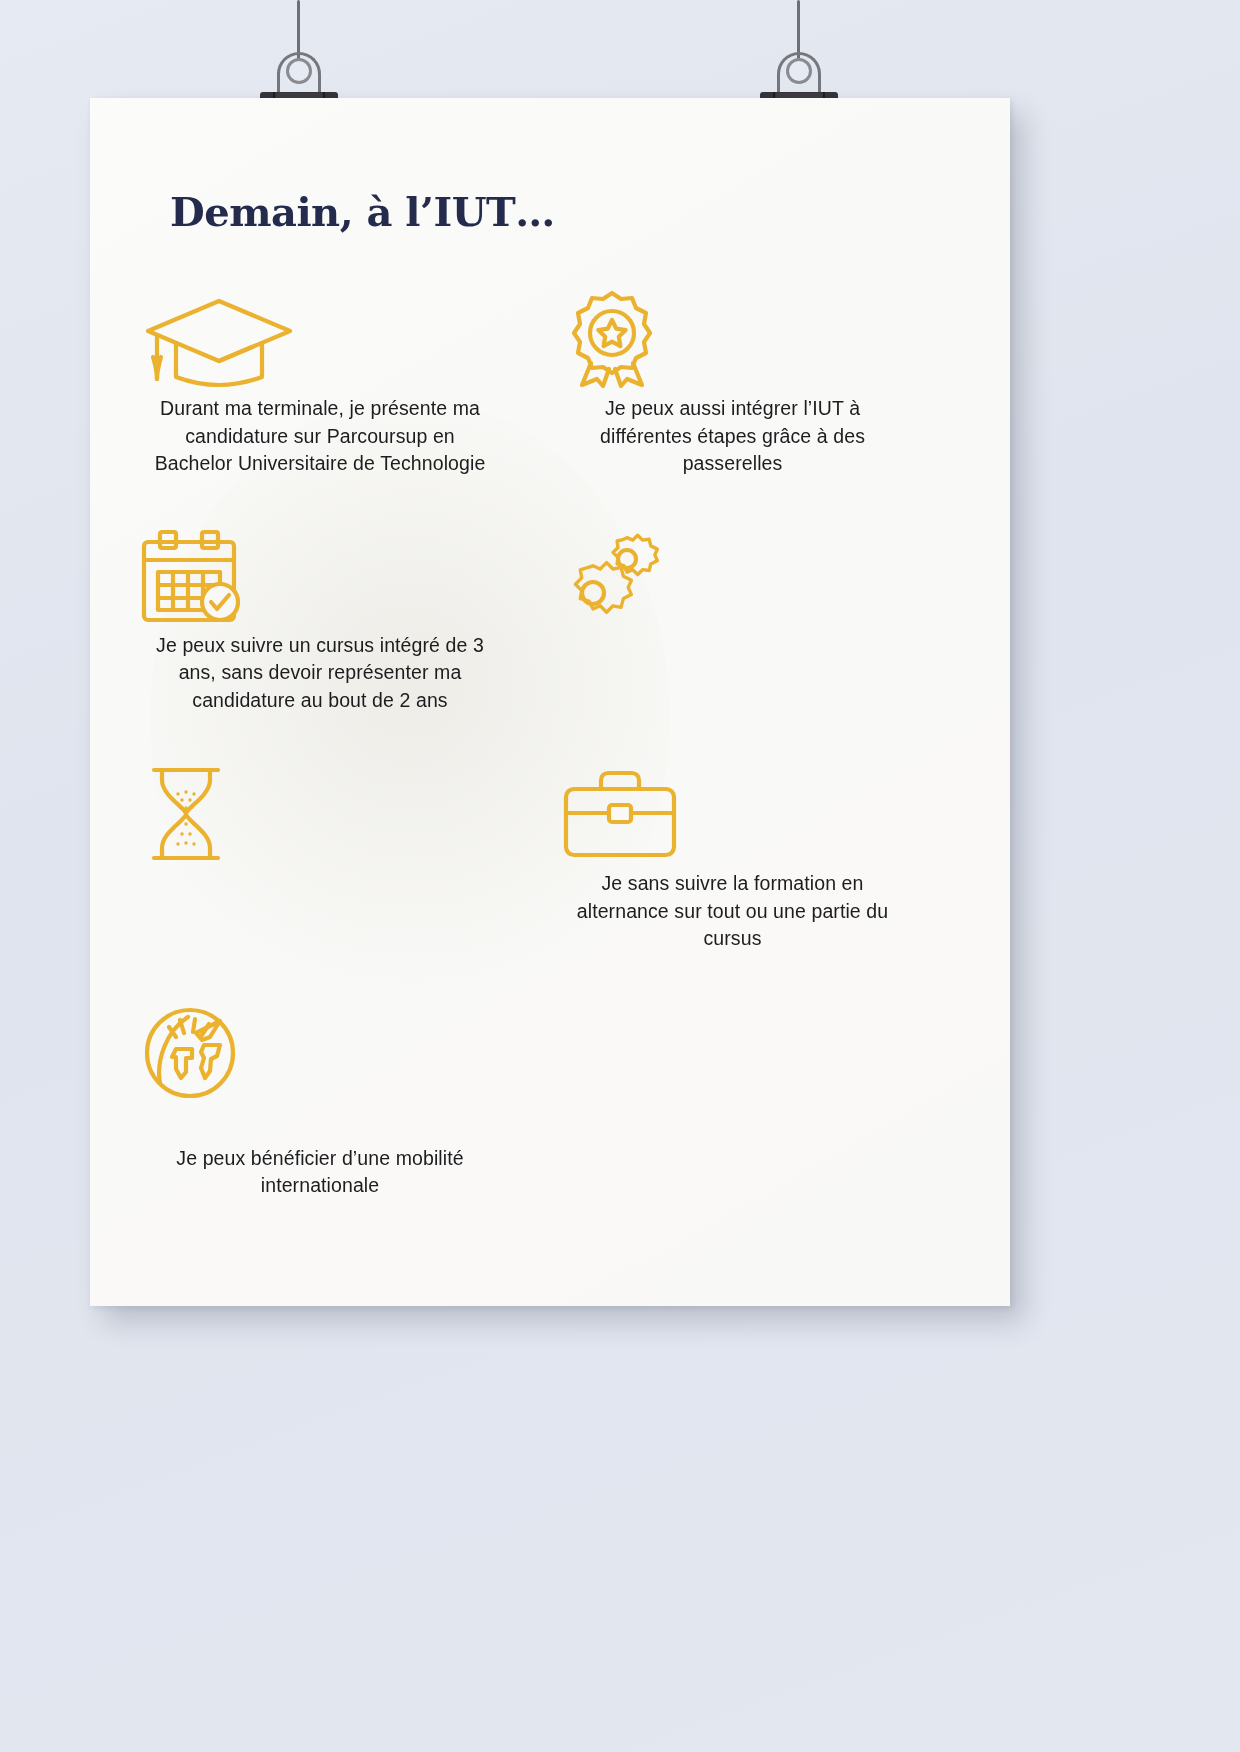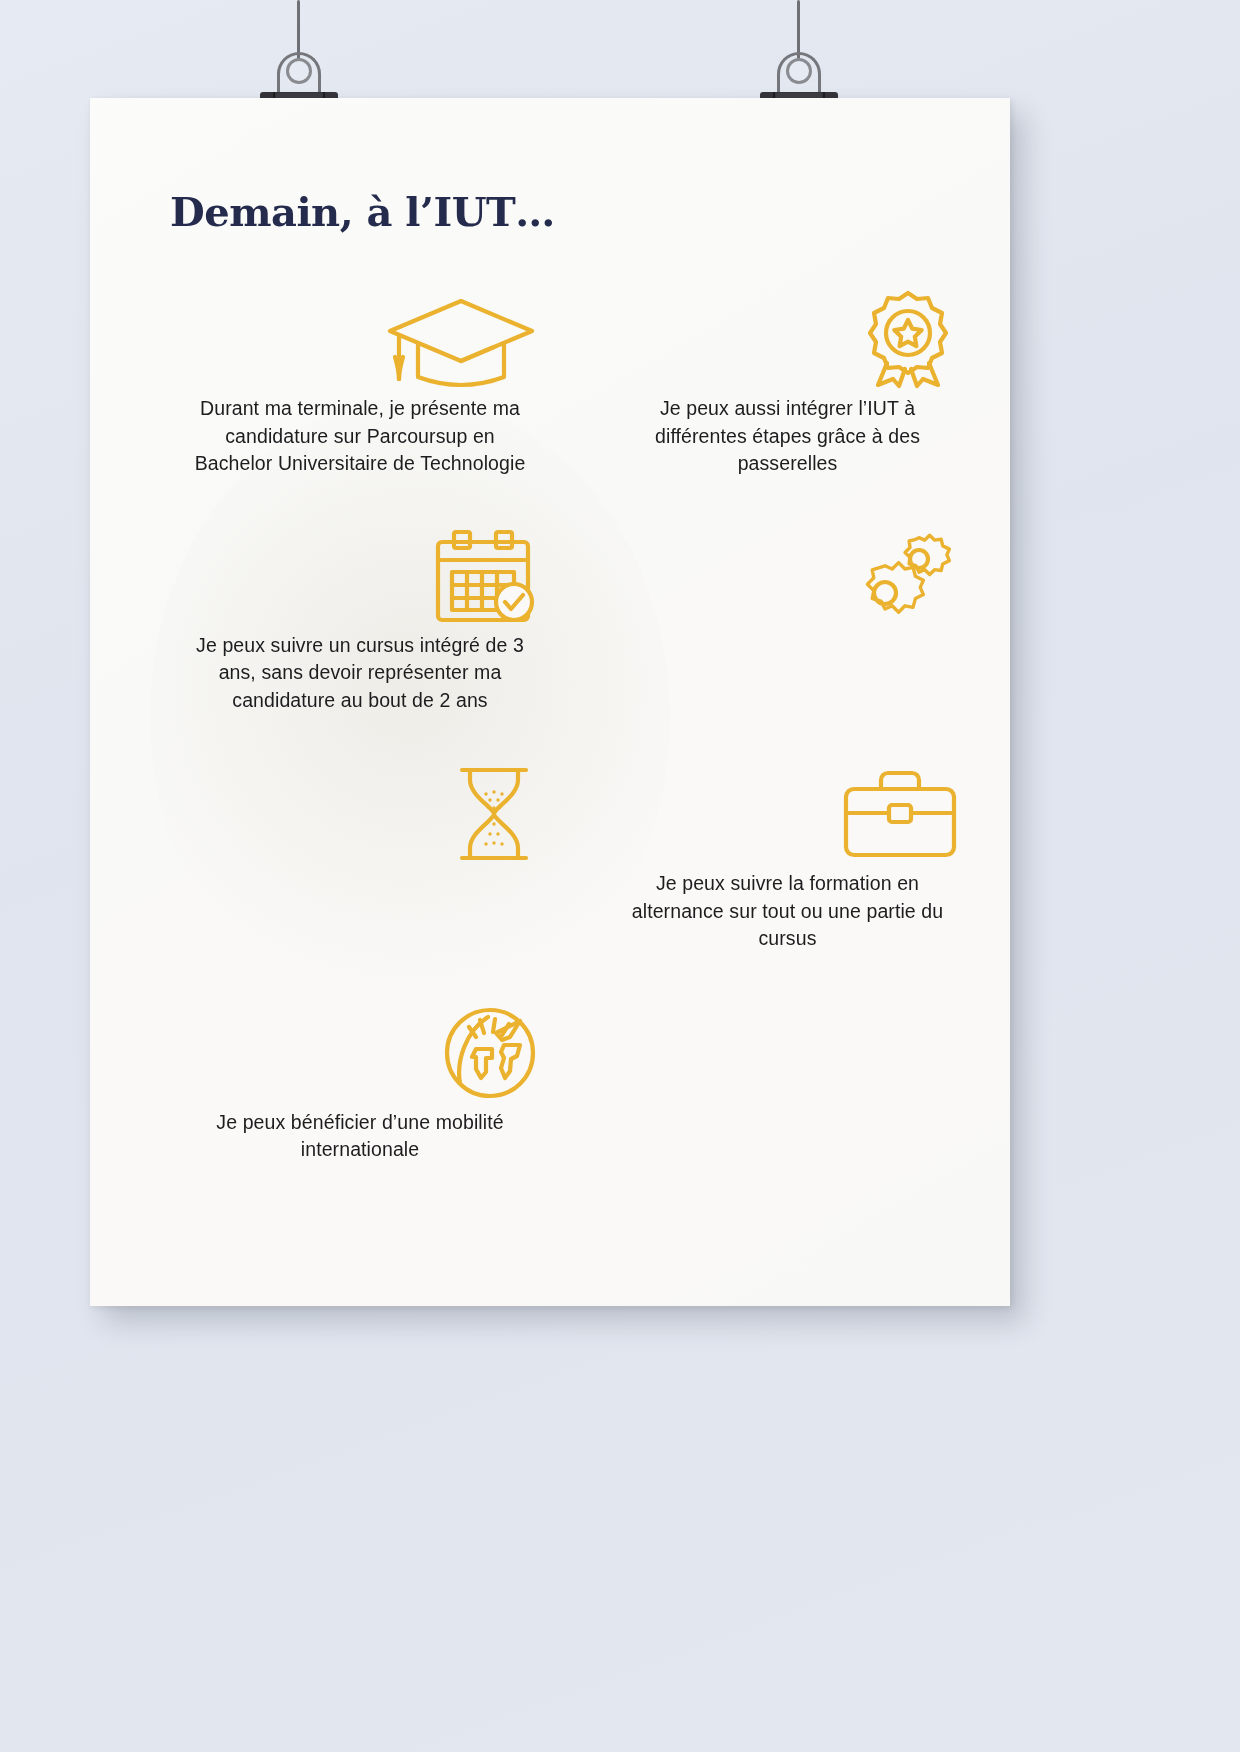--- a/index.html
+++ b/index.html
@@ -136,21 +136,21 @@
     top: 185px;
     width: 820px;
     display: grid;
     grid-template-columns: 400px 400px;
     column-gap: 20px;
   }
 
   .cell {
     display: flex;
     flex-direction: column;
-    align-items: flex-end;
+    align-items: flex-start;
   }
 
   .icon-wrap {
     height: 112px;
     display: flex;
     align-items: center;
     justify-content: center;
   }
   .icon-wrap svg { display: block; }
 
@@ -162,21 +162,21 @@
     text-align: center;
     letter-spacing: 0.1px;
     max-width: 360px;
     padding: 0 10px;
   }
 
   
   .r0 { margin-top: 0; }
   .r1 { margin-top: 42px; }
   .r2 { margin-top: 44px; }
-  .r3 { margin-top: 44px; }
+  .r3 { margin-top: 44px; gap: 36px; }
 
   
   .cell.right .caption { max-width: 345px; }
 </style>
 </head>
 <body>
 
 <div class="wall"></div>
 
 <div class="string s1"></div>
@@ -294,21 +294,21 @@
 
     <div class="cell right r2">
       <div class="icon-wrap">
         <svg width="120" height="94" viewBox="0 0 120 94" fill="none" stroke="#eab22e" stroke-width="4.2" stroke-linecap="round" stroke-linejoin="round">
           <path d="M41 22 v-9 a7 7 0 0 1 7 -7 h24 a7 7 0 0 1 7 7 v9"></path>
           <rect x="6" y="22" width="108" height="66" rx="8"></rect>
           <path d="M6 46 h108"></path>
           <rect x="49" y="38" width="22" height="17" rx="3" fill="#faf9f7"></rect>
         </svg>
       </div>
-      <div class="caption">Je peux suivre la formation en alternance sur tout ou une partie du cursus</div>
+      <div class="caption">Je sans suivre la formation en alternance sur tout ou une partie du cursus</div>
     </div>
 
     <div class="cell left r3">
       <div class="icon-wrap">
         <svg width="100" height="100" viewBox="0 0 100 100" fill="none" stroke="#eab22e" stroke-width="4.2" stroke-linecap="round" stroke-linejoin="round">
           <circle cx="50" cy="50" r="43"></circle>
           <path d="M20 80 C16 58 26 28 48 14"></path>
           <path d="M36 34 l-7 -10 M44 30 l-4 -13 M53 29 l2 -13 M62 32 l7 -11"></path>
           <path d="M36 46 h16 v9 h-6 v14 l-5 6 -5 -9 v-12 h-4 Z" fill="none"></path>
           <path d="M64 42 h16 l-3 11 -6 3 -1 12 -5 7 -4 -10 3 -10 -3 -6 Z" fill="none"></path>

